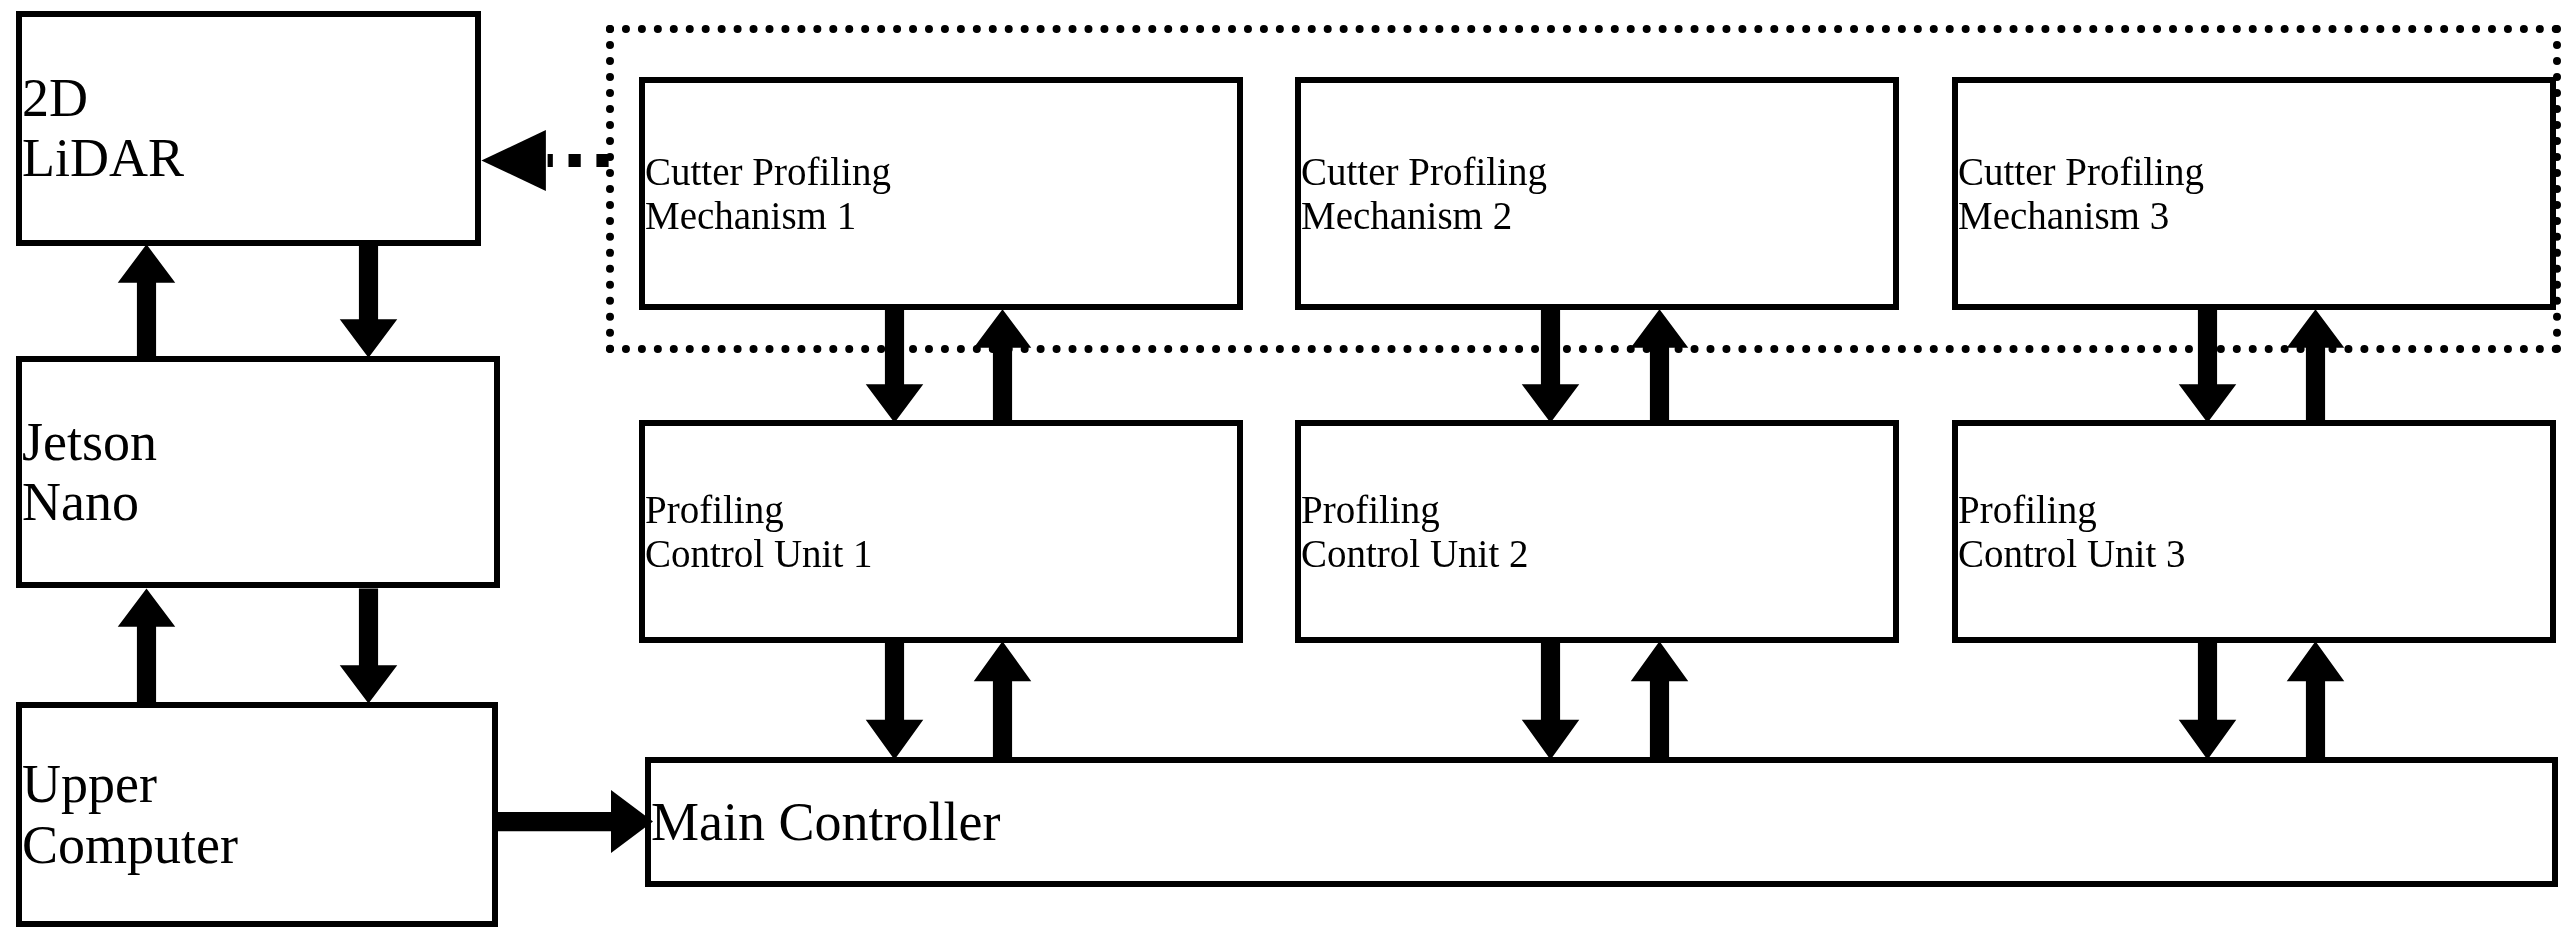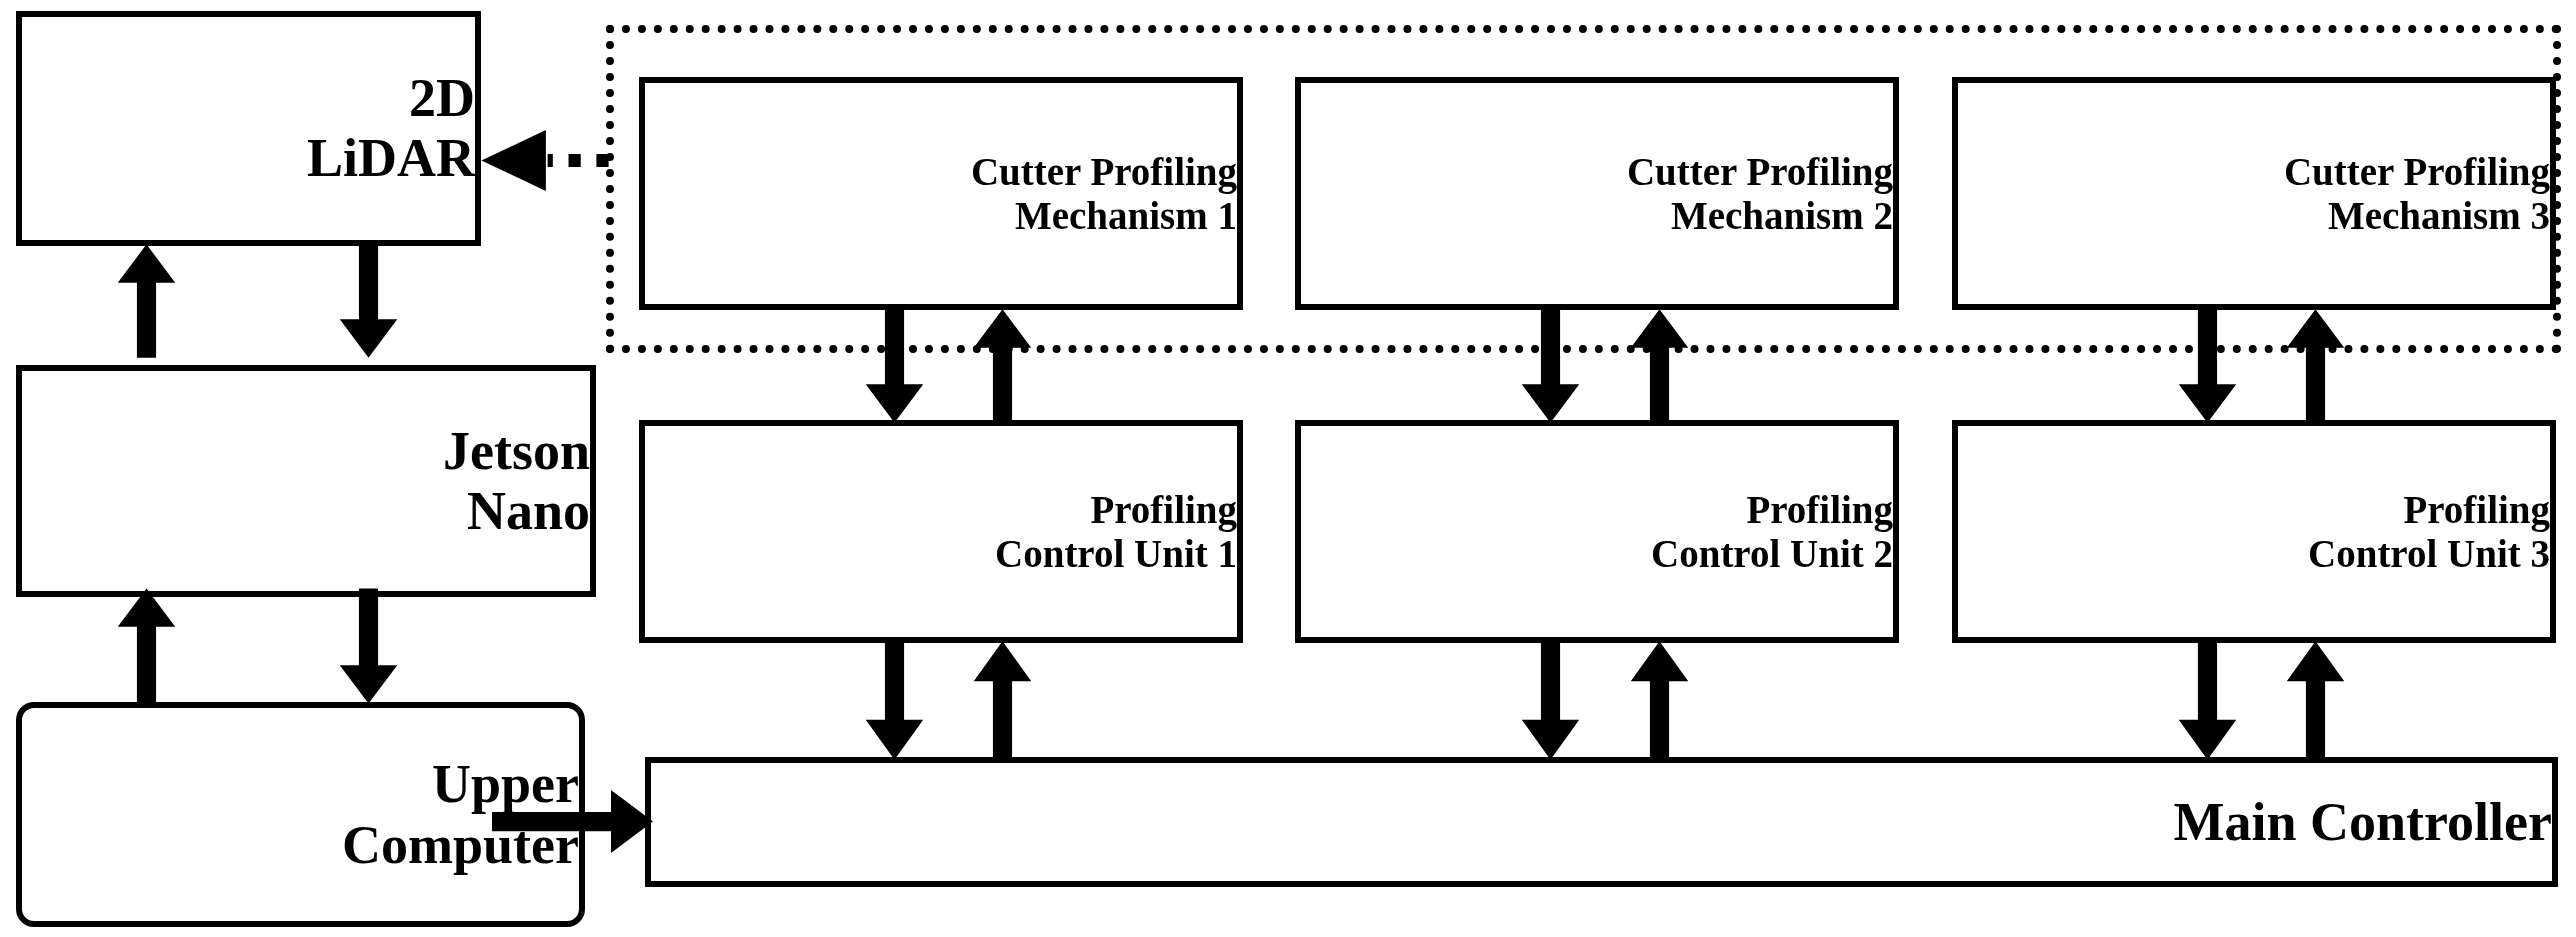--- a/index.html
+++ b/index.html
@@ -18,25 +18,24 @@
 
   
   .box {
     position: absolute;
     box-sizing: border-box;
     border: 6.1px solid #000000;
     background: #ffffff;
     display: flex;
     align-items: center;
     justify-content: center;
-    text-align: right;
+    text-align: left;
     color: #000000;
     line-height: 1.12;
     z-index: 5;
-    font-weight: bold;
   }
   .box .lbl {
     display: block;
     width: 100%;
     white-space: pre-line;
   }
 
   
   .f-lg  { font-size: 54px; }
   .f-md  { font-size: 39px; }
@@ -66,26 +65,26 @@
 
 <div id="canvas">
 
   <div class="dotted-group" style="left:606px; top:24.6px; width:1955px; height:328px;"></div>
 
   <div class="box f-lg" style="left:16px; top:10.5px; width:465px; height:235px;">
     <span class="lbl">2D
 LiDAR</span>
   </div>
 
-  <div class="box f-lg" style="left:16px; top:356px; width:580px; height:232px;margin-top:9px;">
+  <div class="box f-lg" style="left:16px; top:356px; width:484px; height:232px;">
     <span class="lbl">Jetson
 Nano</span>
   </div>
 
-  <div class="box f-lg" style="left:16px; top:702px; width:569px; height:225px;border-radius:18px;">
+  <div class="box f-lg" style="left:16px; top:702px; width:482px; height:225px;">
     <span class="lbl">Upper
 Computer</span>
   </div>
 
   <div class="box f-md" style="left:639px; top:77px; width:604px; height:233px;">
     <span class="lbl">Cutter Profiling
 Mechanism 1</span>
   </div>
 
   <div class="box f-md" style="left:1295px; top:77px; width:604px; height:233px;">

